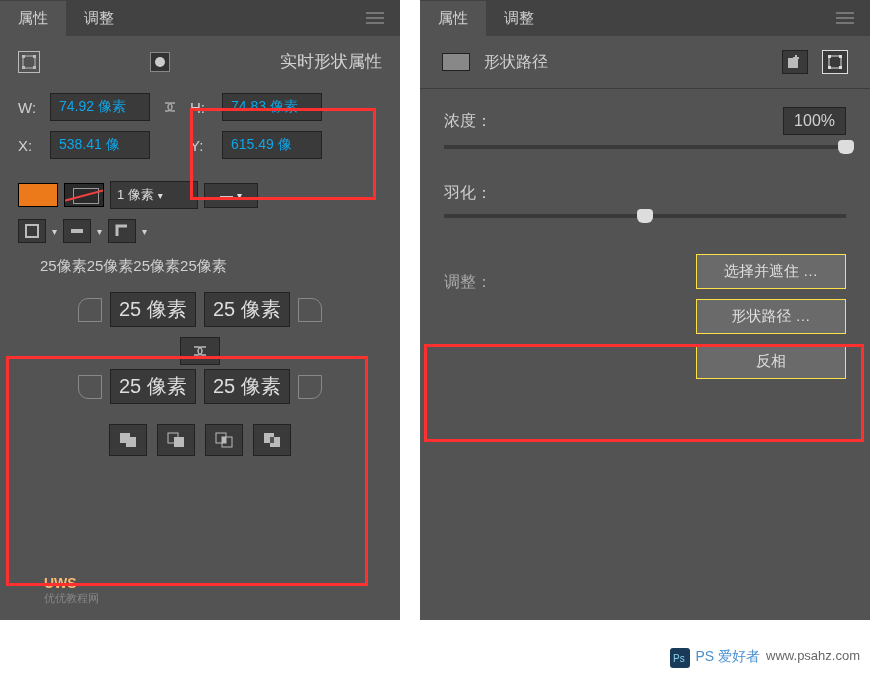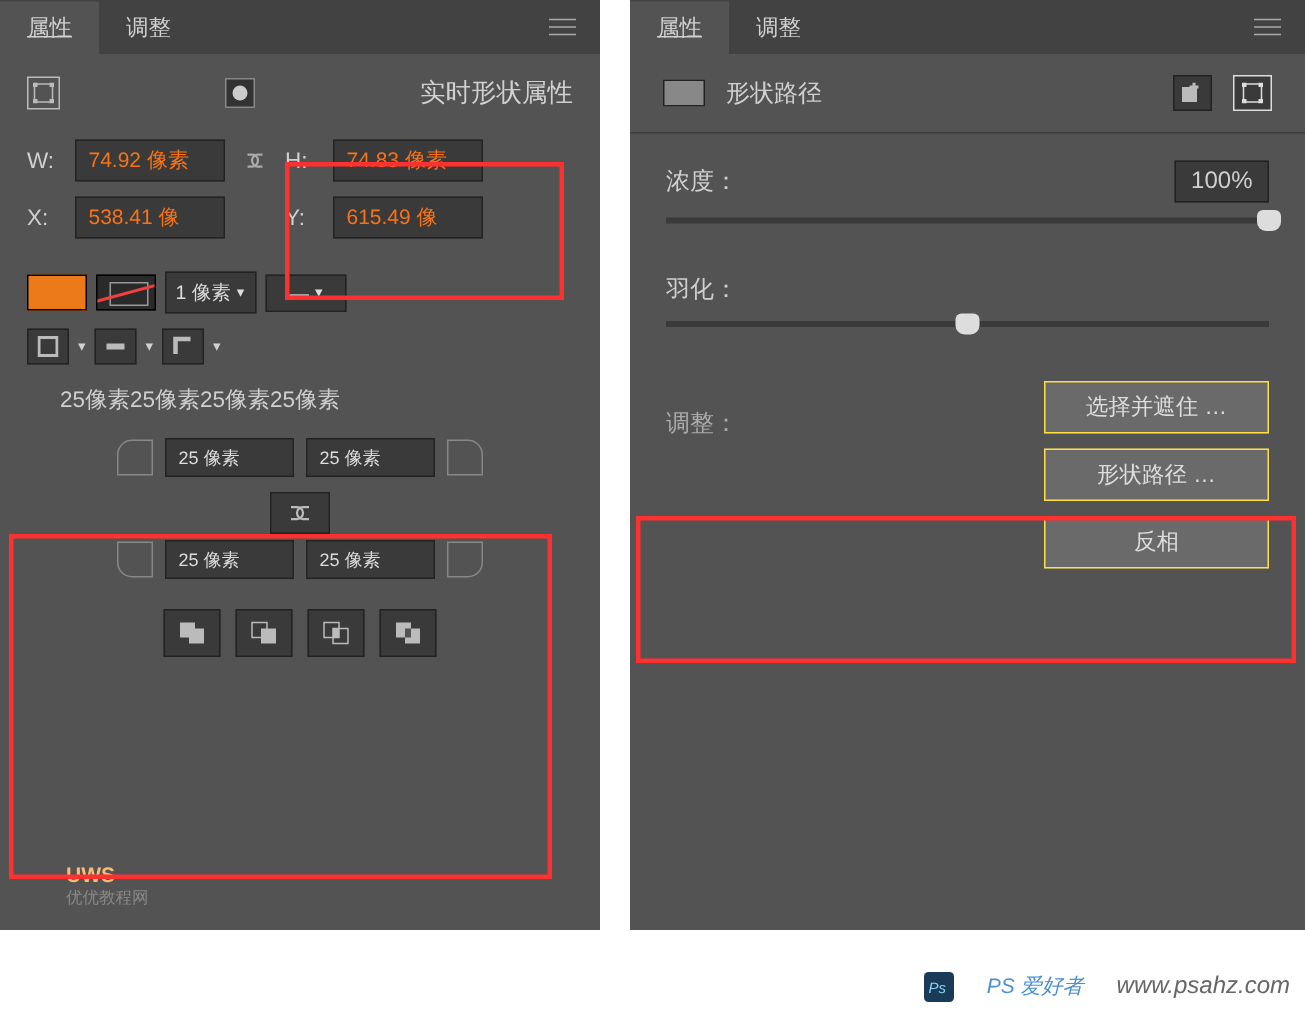--- a/index.html
+++ b/index.html
@@ -2,70 +2,70 @@
 <html><head>
 <meta charset="utf-8">
 <style>
 * { box-sizing: border-box; margin: 0; padding: 0; }
 body { background: #ffffff; font-family: "Microsoft YaHei", sans-serif; font-size: 13px; color: #d0d0d0; width: 870px; height: 676px; position: relative; }
 .panel { background: #535353; position: absolute; top: 0; }
 .panel-left { left: 0; width: 400px; height: 620px; }
 .panel-right { left: 420px; width: 450px; height: 620px; }
 .tabs { display: flex; background: #424242; height: 36px; align-items: center; padding-right: 8px; }
 .tab { padding: 8px 18px; font-size: 15px; cursor: pointer; }
-.tab.active { background: #535353; text-decoration: underline; }
+.tab.active { background: #535353; }
 .menu-icon { margin-left: auto; padding: 4px 8px; }
 .section-head { display: flex; align-items: center; gap: 10px; padding: 14px 18px; font-size: 17px; justify-content: space-between; }
 .icon-box { width: 22px; height: 22px; border: 1px solid #bbb; display: inline-flex; align-items: center; justify-content: center; }
 .icon-mask { width: 20px; height: 20px; background: #333; border: 1px solid #888; display: inline-flex; align-items: center; justify-content: center; }
 .icon-mask-inner { width: 10px; height: 10px; background: #ccc; border-radius: 50%; }
 .dims { padding: 6px 18px; }
 .dim-row { display: flex; align-items: center; gap: 8px; margin-bottom: 10px; }
 .dim-label { width: 24px; font-size: 15px; }
-.dim-input { background: #3a3a3a; border: 1px solid #222; color: #f97316; padding: 5px 8px; width: 100px; font-size: 14px; }
+.dim-input { background: #3a3a3a; border: 1px solid #222; color: #0ea5e9; padding: 5px 8px; width: 100px; font-size: 14px; }
 .link-icon { font-size: 14px; padding: 0 4px; }
 .hlbox { border: 3px solid #ff3030; position: absolute; pointer-events: none; }
 .fill-stroke-row { display: flex; align-items: center; gap: 6px; padding: 6px 18px; }
 .swatch { width: 40px; height: 24px; border: 1px solid #000; }
 .swatch.fill { background: #ed7a1a; }
 .swatch.stroke { background: #2a2a2a; position: relative; overflow: hidden; }
 .swatch.stroke::after { content: ""; position: absolute; left: -4px; top: 10px; width: 50px; height: 2px; background: #f04040; transform: rotate(-15deg); }
 .swatch.stroke::before { content: ""; position: absolute; left: 8px; top: 4px; width: 24px; height: 14px; border: 1px solid #999; }
 .dd { background: #3a3a3a; border: 1px solid #222; color: #ddd; padding: 4px 6px; font-size: 13px; display: flex; align-items: center; gap: 4px; }
 .chev { font-size: 10px; }
 .shape-row { display: flex; align-items: center; gap: 6px; padding: 4px 18px; }
 .toggle-btn { width: 28px; height: 24px; background: #3a3a3a; border: 1px solid #222; display: inline-flex; align-items: center; justify-content: center; font-size: 12px; }
 .corner-summary { padding: 10px 40px; font-size: 15px; }
 .corner-grid { padding: 6px 18px; }
 .corner-row { display: flex; align-items: center; gap: 8px; margin-bottom: 10px; justify-content: center; }
 .corner-icon { width: 24px; height: 24px; border: 1px solid #888; border-radius: 0; display: inline-block; }
 .corner-icon.tl { border-radius: 10px 0 0 0; }
 .corner-icon.tr { border-radius: 0 10px 0 0; }
 .corner-icon.bl { border-radius: 0 0 0 10px; }
 .corner-icon.br { border-radius: 0 0 10px 0; }
-.corner-input { background: #3a3a3a; border: 1px solid #222; color: #ddd; padding: 5px 8px; width: 86px; font-size: 12px; text-align: left; }
+.corner-input { background: #3a3a3a; border: 1px solid #222; color: #ddd; padding: 5px 8px; width: 86px; font-size: 20px; text-align: left; }
 .link-btn { width: 40px; height: 28px; background: #3a3a3a; border: 1px solid #222; display: flex; align-items: center; justify-content: center; margin: 4px auto; }
 .pathops-row { display: flex; gap: 10px; justify-content: center; padding: 10px 0 14px; }
 .pathop { width: 38px; height: 32px; background: #3a3a3a; border: 1px solid #222; display: flex; align-items: center; justify-content: center; }
 .wm { position: absolute; font-size: 11px; color: #888; }
 .wm-left { left: 44px; bottom: 14px; }
 .r-sub { display: flex; align-items: center; padding: 14px 22px; gap: 14px; font-size: 16px; border-bottom: 1px solid #3d3d3d; }
 .r-sub .swatch-sm { width: 28px; height: 18px; background: #888; border: 1px solid #222; }
 .r-sub .spacer { flex: 1; }
 .r-sub .mini { width: 26px; height: 24px; background: #3a3a3a; border: 1px solid #222; display: inline-flex; align-items: center; justify-content: center; font-size: 11px; }
 .slider-block { padding: 18px 24px 8px; }
 .slider-label-row { display: flex; align-items: center; justify-content: space-between; font-size: 16px; margin-bottom: 10px; }
 .slider-track { height: 4px; background: #3a3a3a; position: relative; margin-bottom: 8px; }
 .slider-thumb { width: 16px; height: 14px; background: #ddd; border-radius: 4px 4px 6px 6px; position: absolute; top: -5px; transform: translateX(-50%); }
 .slider-val-box { background: #3a3a3a; border: 1px solid #222; padding: 4px 10px; }
 .r-label { padding: 18px 24px 6px; font-size: 16px; color: #aaa; }
 .r-btns { display: flex; flex-direction: column; gap: 10px; align-items: flex-end; padding: 0 24px 20px; }
 .r-btn { background: #6a6a6a; color: #ddd; padding: 7px 22px; font-size: 15px; border: 1px solid #fde047; min-width: 150px; text-align: center; }
-.wm-right { position: absolute; right: 10px; bottom: 8px; display: flex; align-items: center; gap: 22px; font-size: 14px; color: #4a90d0; font-style: italic; }
-.wm-right .url { font-size: 16px; color: #666; }
+.wm-right { position: absolute; right: 10px; bottom: 8px; display: flex; align-items: flex-start; gap: 6px; font-size: 14px; color: #4a90d0; }
+.wm-right .url { font-size: 13px; color: #666; }
 svg { display: block; }
 </style>
 </head>
 <body>
 
 <div class="panel panel-left">
   <div class="tabs">
     <div class="tab active">属性</div>
     <div class="tab">调整</div>
     <div class="menu-icon">
@@ -110,21 +110,21 @@
       <input class="dim-input" value="538.41 像" style="">
       <span style="width:24px"></span>
       <span class="dim-label">Y:</span>
       <input class="dim-input" value="615.49 像" style="">
     </div>
   </div>
 
   <div class="fill-stroke-row">
     <div class="swatch fill"></div>
     <div class="swatch stroke"></div>
-    <div class="dd" style="width:61px;">
+    <div class="dd" style="width:88px;">
       <span>1 像素</span>
       <span class="chev">▾</span>
     </div>
     <div class="dd" style="width:54px; justify-content:center;">
       <span>—</span>
       <span class="chev">▾</span>
     </div>
   </div>
 
   <div class="shape-row">

